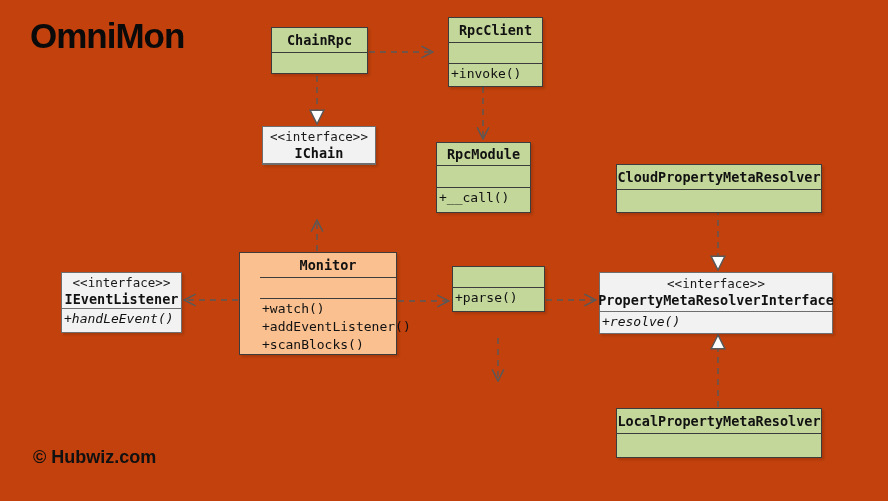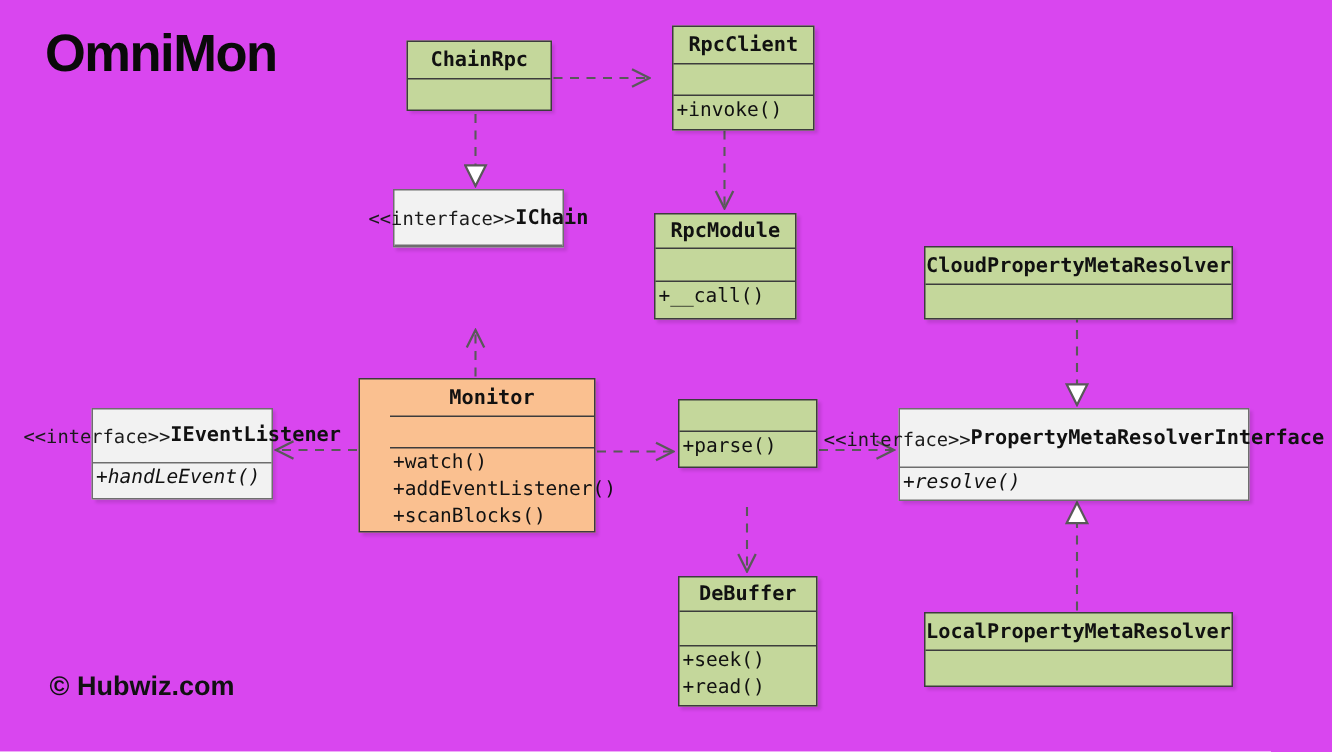--- a/index.html
+++ b/index.html
@@ -5,21 +5,21 @@
   :root{
     --class-fill:#c4d79b;
     --class-border:#3c3c3c;
     --monitor-fill:#fac090;
     --interface-fill:#f2f2f2;
     --interface-border:#6e6e6e;
     --connector:#595959;
   }
   html,body{margin:0;padding:0;background:#ffffff;}
   .canvas{
-    position:relative;width:888px;height:501px;background:#d946ef;overflow:hidden;
+    position:relative;width:888px;height:501px;background:#c2410c;overflow:hidden;
     font-family:"DejaVu Sans Mono","Liberation Mono",monospace;
   }
   .diagram-title{
     position:absolute;left:30px;top:16px;
     font-family:"Liberation Sans","DejaVu Sans",sans-serif;
     font-weight:bold;font-size:35px;letter-spacing:-1px;color:#0a0a0a;
   }
   .copyright{
     position:absolute;left:33px;top:447px;
     font-family:"Liberation Sans","DejaVu Sans",sans-serif;
@@ -32,21 +32,21 @@
     background:var(--class-fill);
     box-shadow:2px 2px 2px rgba(0,0,0,0.12);
   }
   .box.orange{background:var(--monitor-fill);padding-left:20px;}
   .box.iface{background:var(--interface-fill);border-color:var(--interface-border);}
   .cname{
     display:flex;align-items:center;justify-content:center;
     font-weight:bold;font-size:13.5px;color:#111;
     border-bottom:1.3px solid var(--class-border);
   }
-  .iface .cname{border-bottom-color:var(--interface-border);flex-direction:row;line-height:17px;}
+  .iface .cname{border-bottom-color:var(--interface-border);flex-direction:column;line-height:17px;}
   .stereo{font-weight:normal;font-size:12.5px;color:#1a1a1a;}
   .iname{font-weight:bold;font-size:13.5px;color:#111;}
   .attrs{border-bottom:1.3px solid var(--class-border);}
   .attrs:last-child,.methods:last-child{border-bottom:none;}
   .methods{padding:1px 2px 0 2px;}
   .m{font-size:13px;line-height:18px;color:#111;white-space:pre;}
   .iface .m{font-style:italic;}
 </style>
 </head>
 <body>
@@ -141,28 +141,20 @@
   <div class="box iface" style="left:599px;top:272px;width:234px;">
     <div class="cname" style="height:38px">
       <span class="stereo">&lt;&lt;interface&gt;&gt;</span>
       <span class="iname">PropertyMetaResolverInterface</span>
     </div>
     <div class="methods" style="height:20px">
       <div class="m">+resolve()</div>
     </div>
   </div>
 
-  <div class="box" style="left:452px;top:384px;width:93px;">
-    <div class="cname" style="height:22px">DeBuffer</div>
-    <div class="attrs" style="height:22px"></div>
-    <div class="methods" style="height:38px">
-      <div class="m">+seek()</div>
-      <div class="m">+read()</div>
-    </div>
-  </div>
 
   <div class="box" style="left:616px;top:408px;width:206px;">
     <div class="cname" style="height:24px">LocalPropertyMetaResolver</div>
     <div class="attrs" style="height:23px"></div>
   </div>
 
   <div class="copyright">© Hubwiz.com</div>
 
 </div>
 

